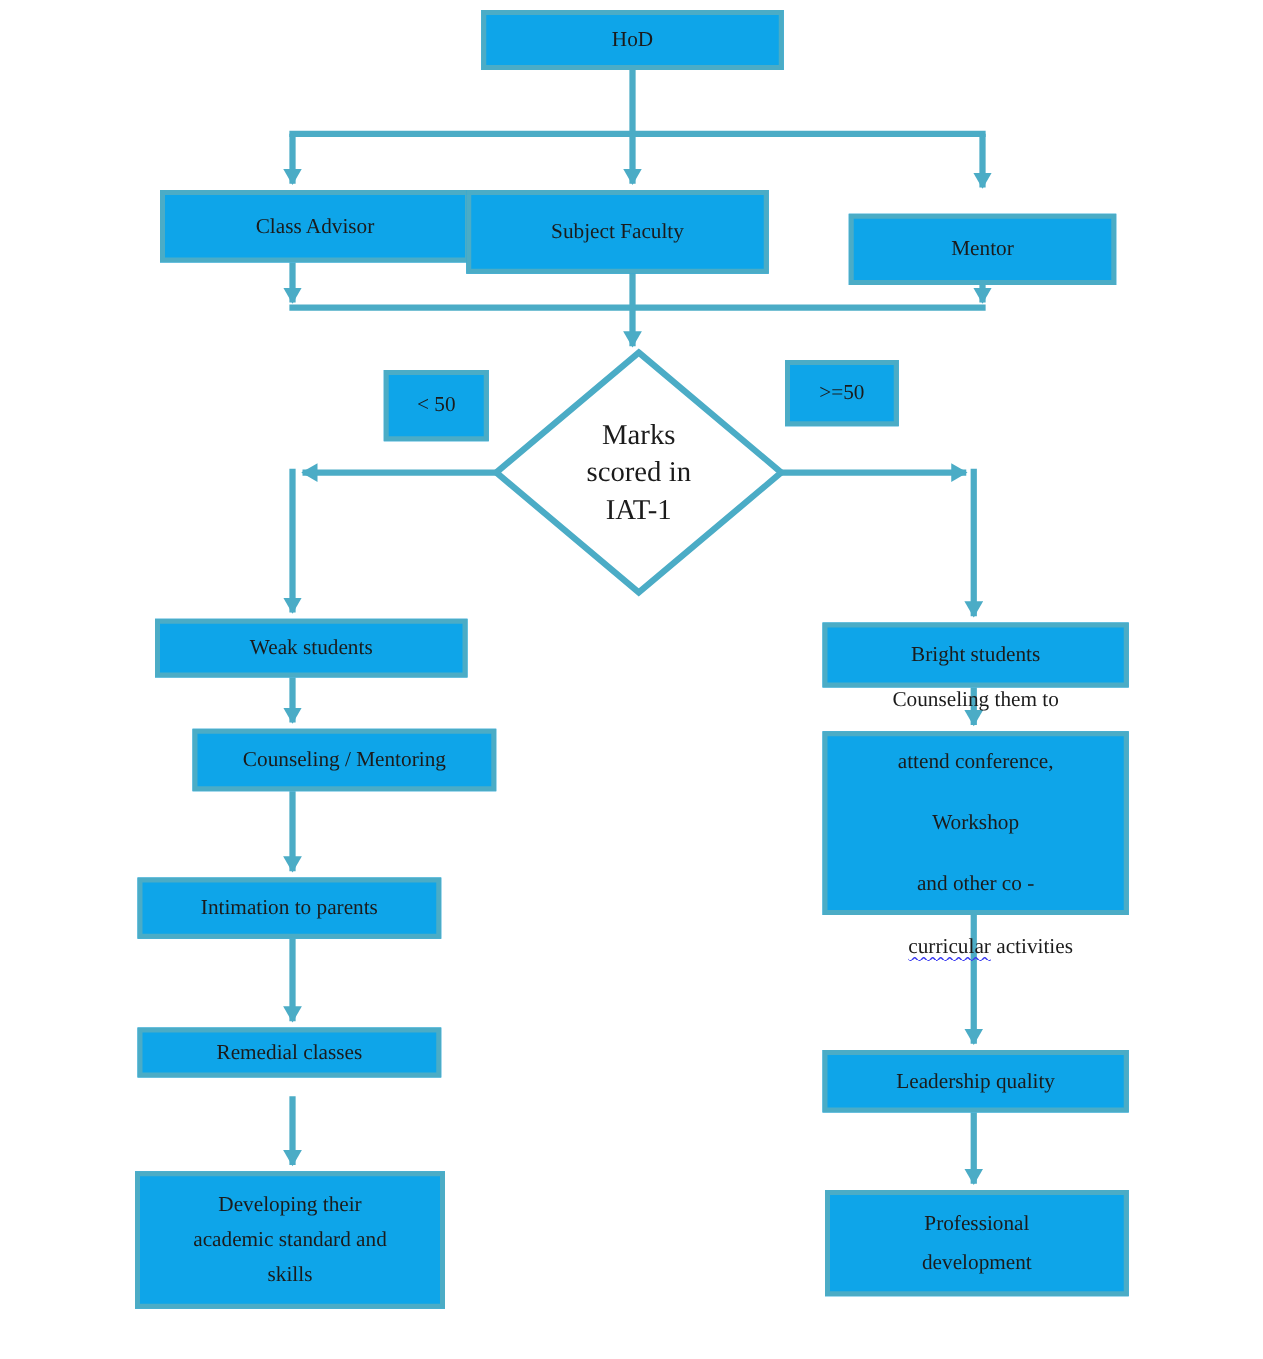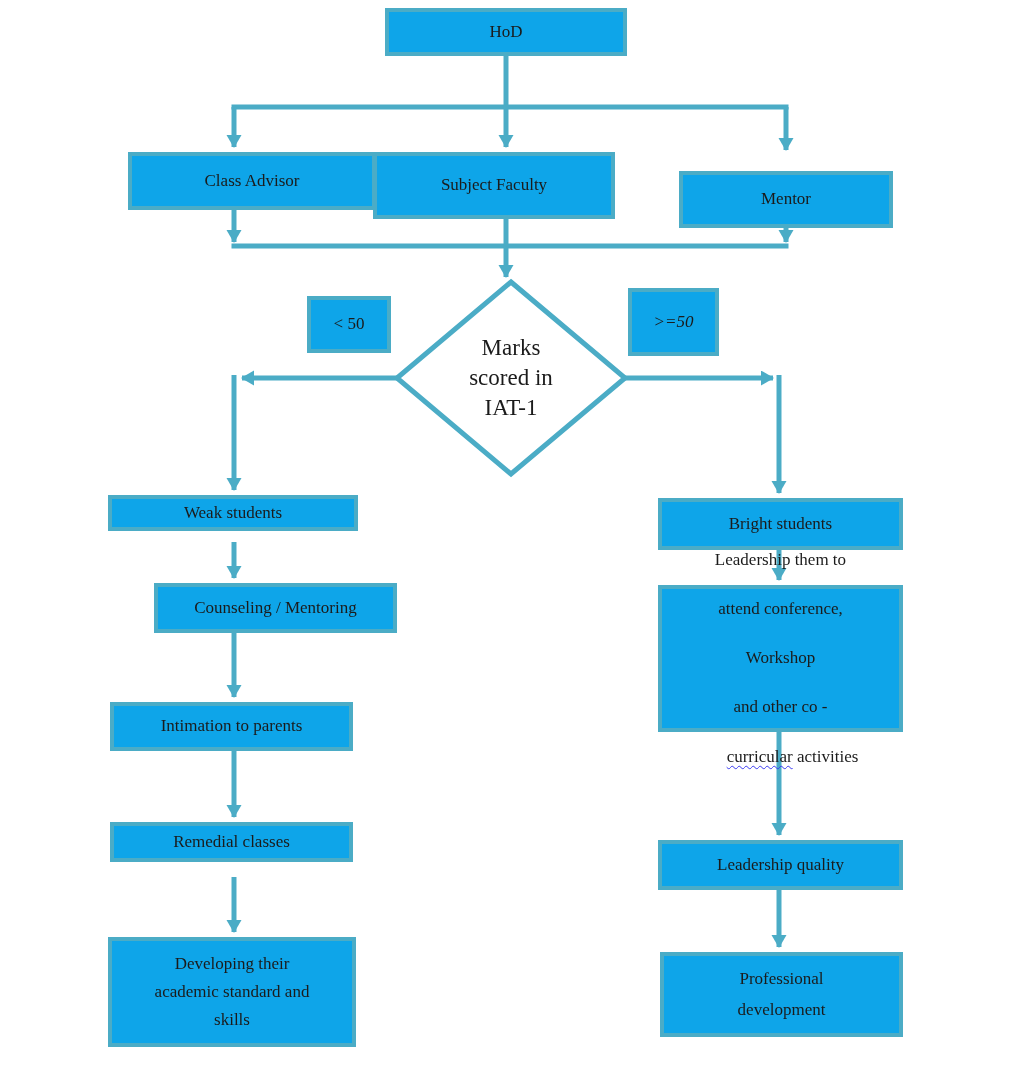--- a/index.html
+++ b/index.html
@@ -94,43 +94,43 @@
   <div class="node" style="left:385px;top:8px;width:242px;height:48px;">HoD</div>
 
   <div class="node" style="left:128px;top:152px;width:248px;height:58px;">Class Advisor</div>
 
   <div class="node" style="left:373px;top:152px;width:242px;height:67px;">Subject Faculty</div>
 
   <div class="node" style="left:679px;top:155px;width:214px;height:57px;margin-top:16px;">Mentor</div>
 
   <div class="node label-box" style="left:307px;top:296px;width:84px;height:57px;">&lt; 50</div>
 
-  <div class="node label-box" style="left:628px;top:288px;width:91px;height:68px;font-style:italic;">&gt;=50</div>
+  <div class="node label-box" style="left:628px;top:288px;width:91px;height:53px;">&gt;=50</div>
 
   <div class="decision-text">Marks
 scored in
 IAT-1</div>
 
-  <div class="node" style="left:108px;top:495px;width:250px;height:36px;">Weak students</div>
+  <div class="node" style="left:124px;top:495px;width:250px;height:47px;">Weak students</div>
 
   <div class="node" style="left:110px;top:583px;width:243px;height:50px;margin-left:44px;">Counseling / Mentoring</div>
 
   <div class="node" style="left:110px;top:702px;width:243px;height:49px;">Intimation to parents</div>
 
   <div class="node" style="left:110px;top:822px;width:243px;height:40px;">Remedial classes</div>
 
   <div class="node" style="left:658px;top:498px;width:245px;height:52px;">Bright students</div>
 
   <div class="node lh-lg" style="left:108px;top:937px;width:248px;height:110px;">Developing their
 academic standard and
 skills</div>
 
   <div class="node lh-md" style="left:658px;top:585px;width:245px;height:147px;">
     <div>
-      <span class="mline">Leadership them to</span>
+      <span class="mline">Counseling them to</span>
       <span class="mline">attend conference,</span>
       <span class="mline">Workshop</span>
       <span class="mline">and other co -</span>
       <span class="mline"><span class="squiggle">curricular</span><span> activities</span></span>
     </div>
   </div>
 
   <div class="node" style="left:658px;top:840px;width:245px;height:50px;">Leadership quality</div>
 
   <div class="node lh-xl" style="left:660px;top:952px;width:243px;height:85px;">Professional

